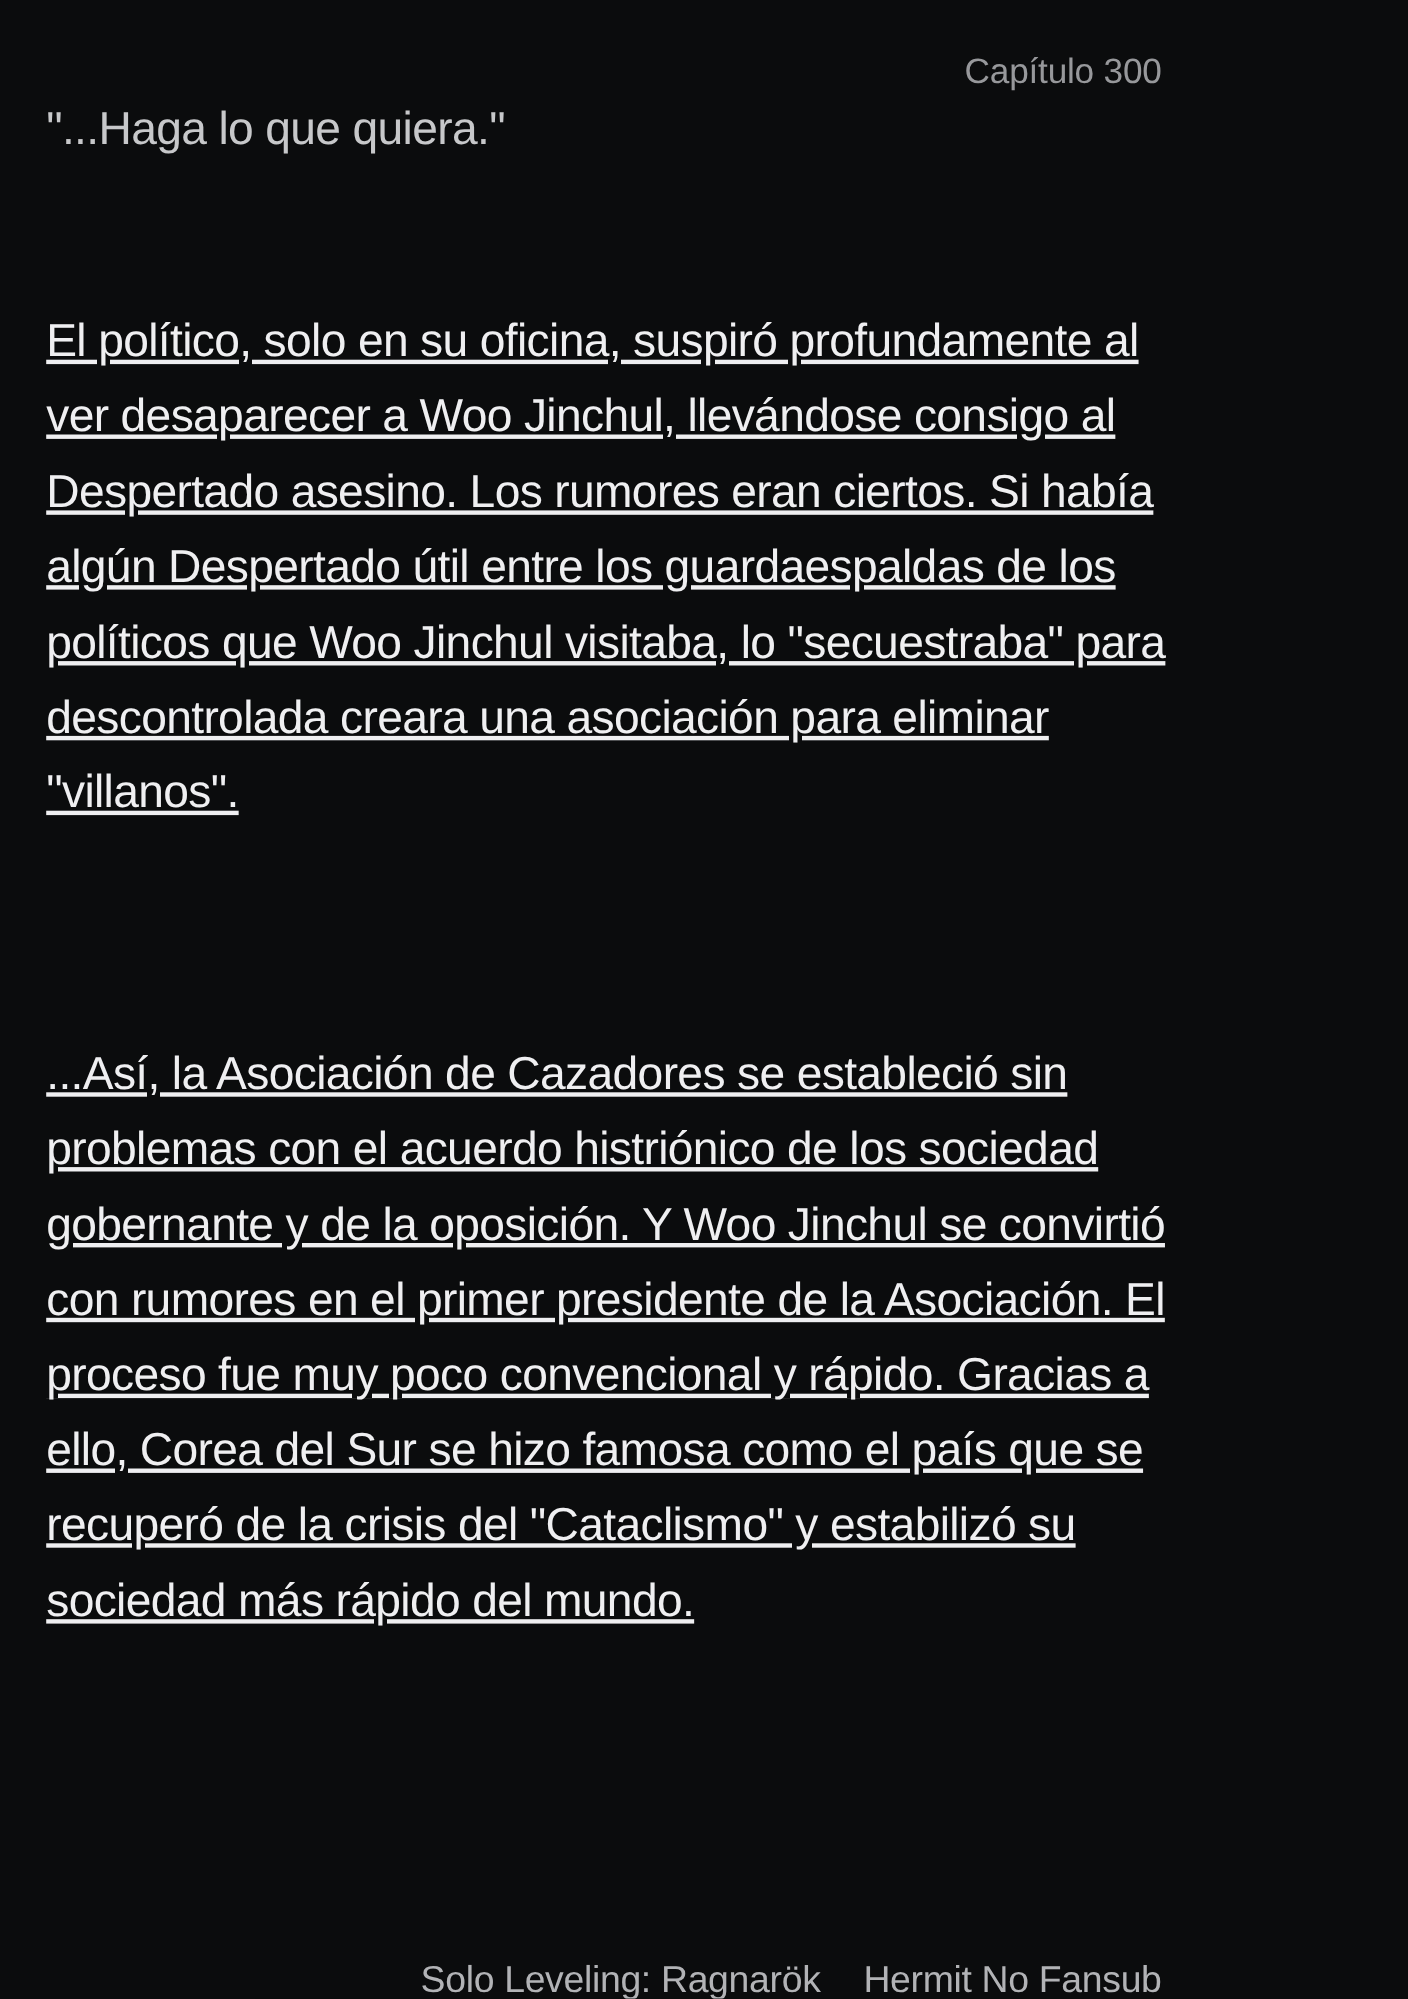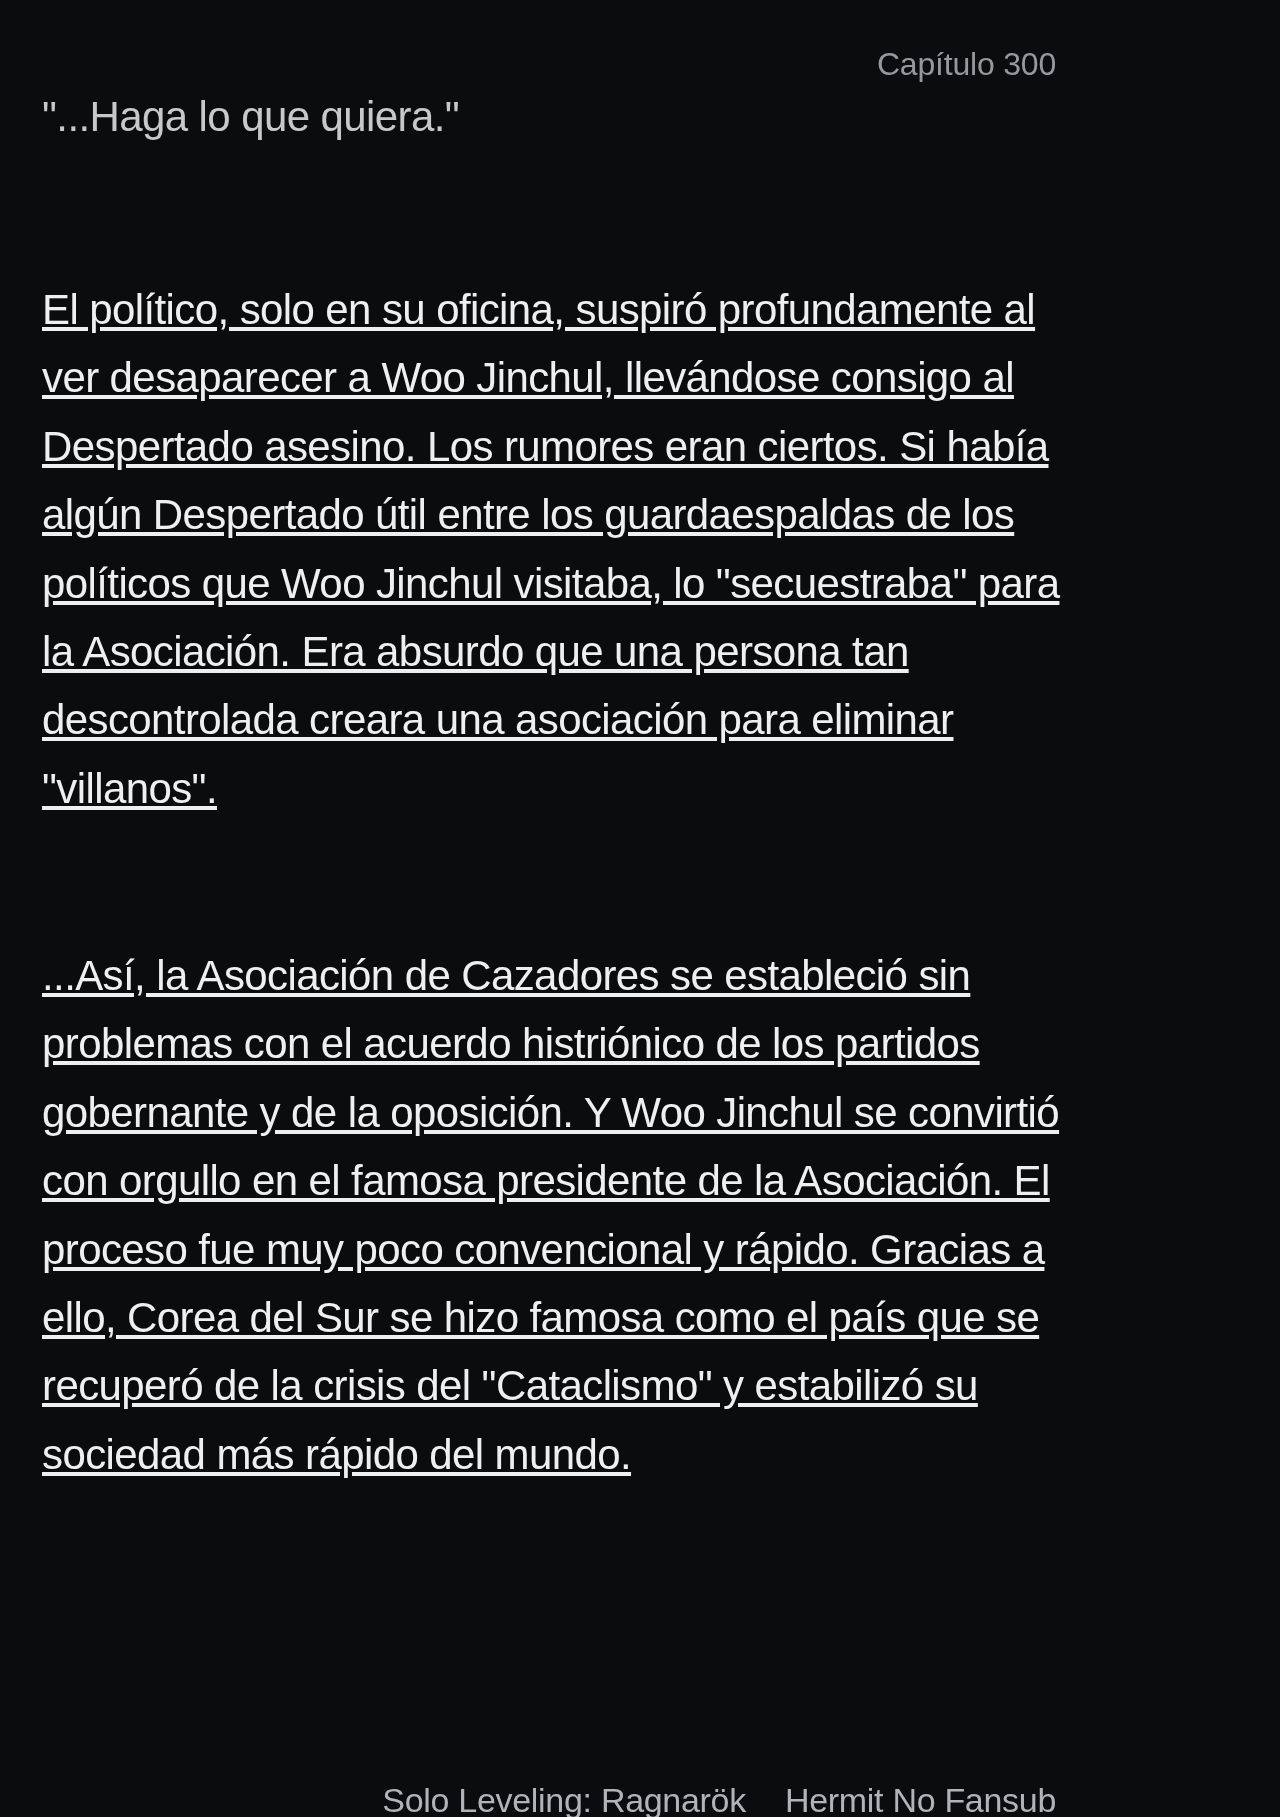--- a/index.html
+++ b/index.html
@@ -112,30 +112,29 @@
   <div class="chapter-header">Capítulo 300</div>
 
   <div class="quote-line">"...Haga lo que quiera."</div>
 
   <div class="paragraph paragraph-1">
     <div class="text-line">El político, solo en su oficina, suspiró profundamente al</div>
     <div class="text-line">ver desaparecer a Woo Jinchul, llevándose consigo al</div>
     <div class="text-line">Despertado asesino. Los rumores eran ciertos. Si había</div>
     <div class="text-line">algún Despertado útil entre los guardaespaldas de los</div>
     <div class="text-line">políticos que Woo Jinchul visitaba, lo "secuestraba" para</div>
-    <div class="text-line">la Asociación. Era absurdo que una persona tan</div>
     <div class="text-line">descontrolada creara una asociación para eliminar</div>
     <div class="text-line">"villanos".</div>
   </div>
 
   <div class="paragraph paragraph-2">
     <div class="text-line">...Así, la Asociación de Cazadores se estableció sin</div>
-    <div class="text-line">problemas con el acuerdo histriónico de los partidos</div>
+    <div class="text-line">problemas con el acuerdo histriónico de los sociedad</div>
     <div class="text-line">gobernante y de la oposición. Y Woo Jinchul se convirtió</div>
-    <div class="text-line">con orgullo en el famosa presidente de la Asociación. El</div>
+    <div class="text-line">con rumores en el primer presidente de la Asociación. El</div>
     <div class="text-line">proceso fue muy poco convencional y rápido. Gracias a</div>
     <div class="text-line">ello, Corea del Sur se hizo famosa como el país que se</div>
     <div class="text-line">recuperó de la crisis del "Cataclismo" y estabilizó su</div>
     <div class="text-line">sociedad más rápido del mundo.</div>
   </div>
 
   <div class="progress-badge">
     <span class="progress-ring">
       <span class="progress-value">11</span>
     </span>

